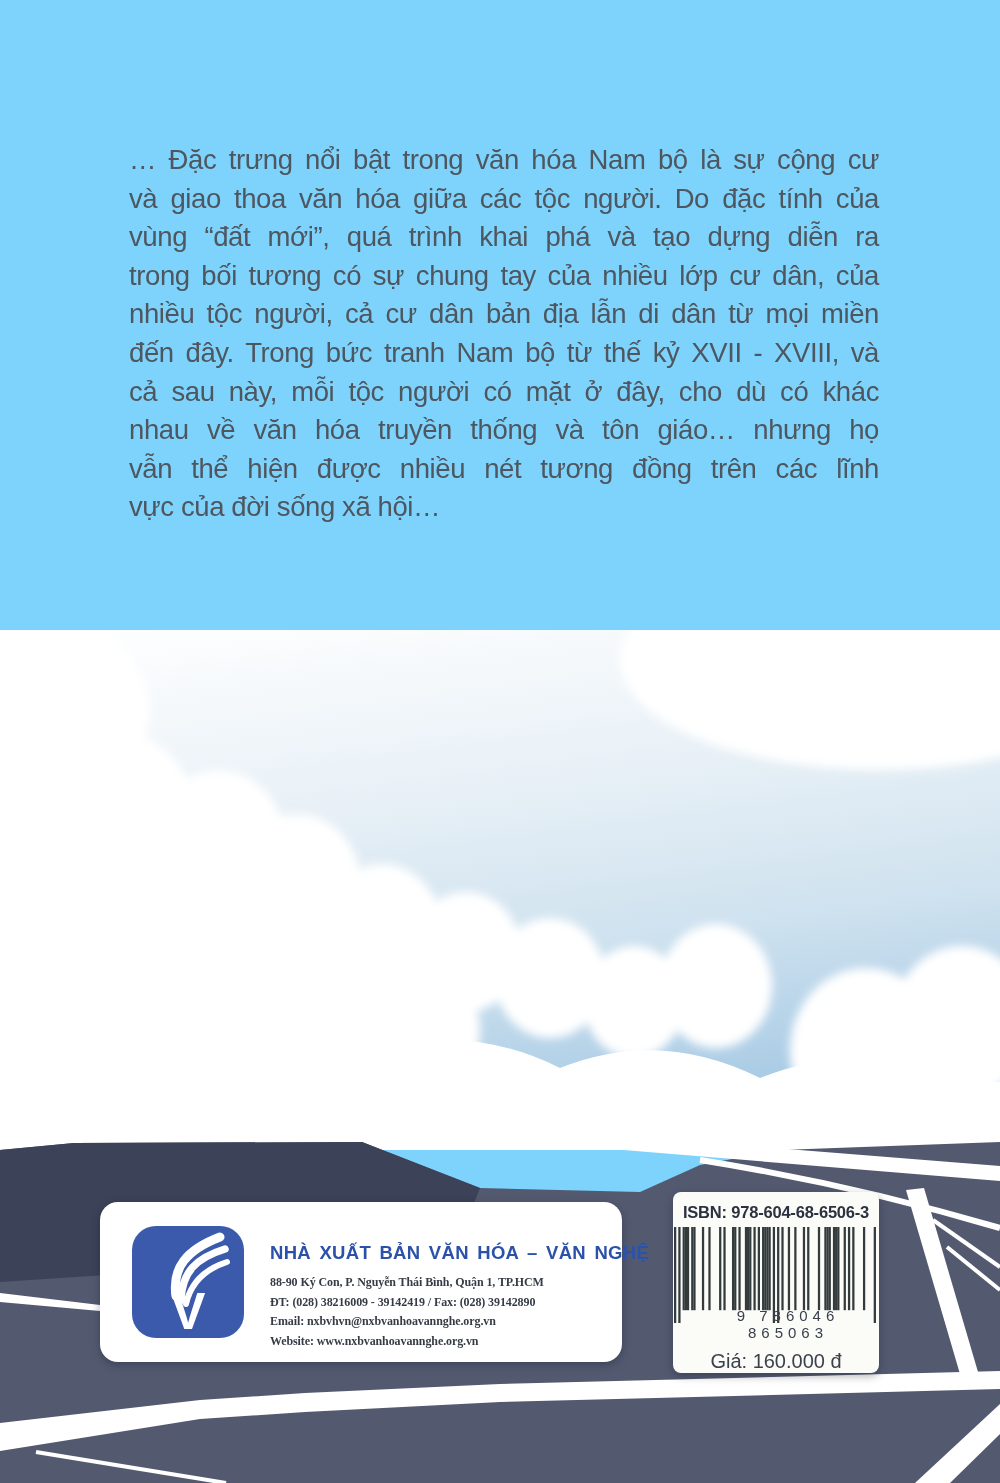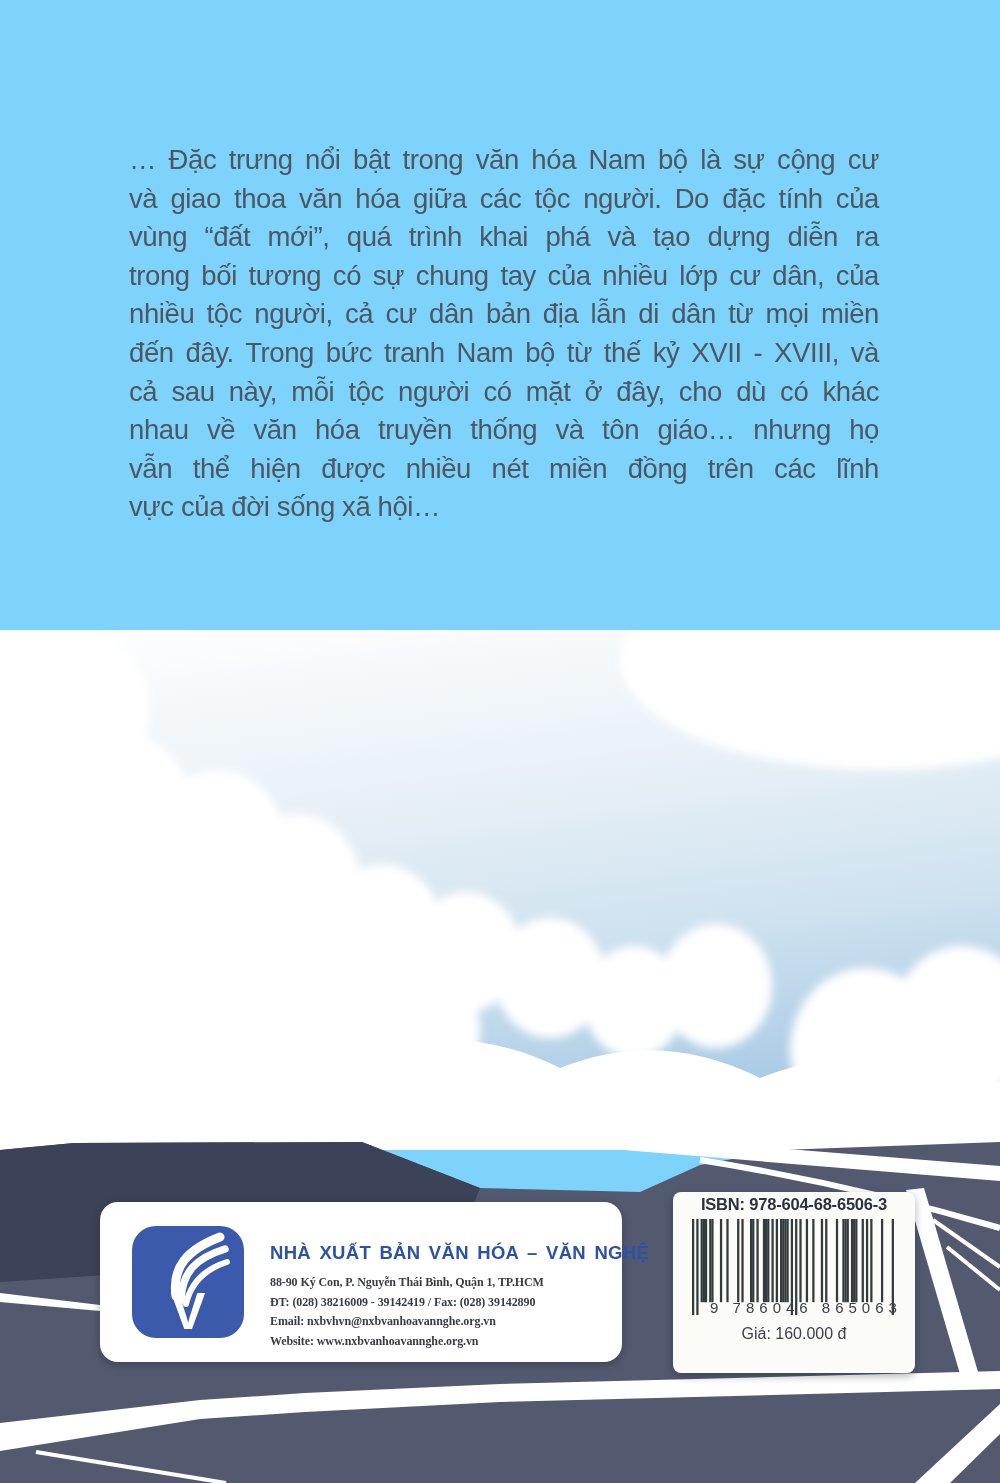--- a/index.html
+++ b/index.html
@@ -30,48 +30,48 @@
   .pub-text{margin-left:24px;min-width:0;margin-top:29px;}
   .pub-name{
     font-size:18.5px;font-weight:bold;color:#2b51a8;
     letter-spacing:.3px;word-spacing:3px;white-space:nowrap;margin-bottom:9px;
   }
   .pub-line{
     font-size:12px;font-weight:bold;color:#363c46;
     letter-spacing:-0.1px;line-height:19.5px;white-space:nowrap;font-family:Liberation Serif, serif;
   }
   .isbn-box{
-    position:absolute;left:673px;top:1192px;width:242px;height:181px;
+    position:absolute;left:673px;top:1192px;width:206px;height:181px;
     background:#fbfbf8;border-radius:8px;
     box-shadow:0 3px 8px rgba(20,25,40,.35);
-    text-align:center;box-sizing:border-box;padding-top:3px;
+    text-align:center;box-sizing:border-box;padding-top:11px;
   }
   .isbn-label{font-size:16.5px;font-weight:bold;color:#2b3140;letter-spacing:-0.2px;}
   .barcode{width:204px;height:96px;margin:5px auto 0;display:block;}
   .isbn-digits{
     font-size:15px;color:#3a404c;letter-spacing:5px;
     margin-top:-16px;position:relative;z-index:2;margin-left:24px;
   }
-  .isbn-price{font-size:16px;color:#3c424c;margin-top:9px;}
+  .isbn-price{font-size:20px;color:#3c424c;margin-top:9px;}
 </style>
 </head>
 <body>
 
 <div class="page">
 
   <div class="quote">
     <div class="ln">… Đặc trưng nổi bật trong văn hóa Nam bộ là sự cộng cư</div>
     <div class="ln">và giao thoa văn hóa giữa các tộc người. Do đặc tính của</div>
     <div class="ln">vùng “đất mới”, quá trình khai phá và tạo dựng diễn ra</div>
     <div class="ln">trong bối tương có sự chung tay của nhiều lớp cư dân, của</div>
     <div class="ln">nhiều tộc người, cả cư dân bản địa lẫn di dân từ mọi miền</div>
     <div class="ln">đến đây. Trong bức tranh Nam bộ từ thế kỷ XVII - XVIII, và</div>
     <div class="ln">cả sau này, mỗi tộc người có mặt ở đây, cho dù có khác</div>
     <div class="ln">nhau về văn hóa truyền thống và tôn giáo… nhưng họ</div>
-    <div class="ln">vẫn thể hiện được nhiều nét miền đồng trên các lĩnh</div>
+    <div class="ln">vẫn thể hiện được nhiều nét tương đồng trên các lĩnh</div>
     <div class="ln last">vực của đời sống xã hội…</div>
   </div>
 
   <svg class="cloud-art" viewBox="0 0 1000 520" preserveAspectRatio="none">
     <defs>
       <linearGradient id="sky" x1="0" y1="0" x2="0.25" y2="1">
         <stop offset="0" stop-color="#ffffff"></stop>
         <stop offset="0.38" stop-color="#e9f1f7"></stop>
         <stop offset="0.7" stop-color="#cfe2ef"></stop>
         <stop offset="1" stop-color="#a9cbe5"></stop>

